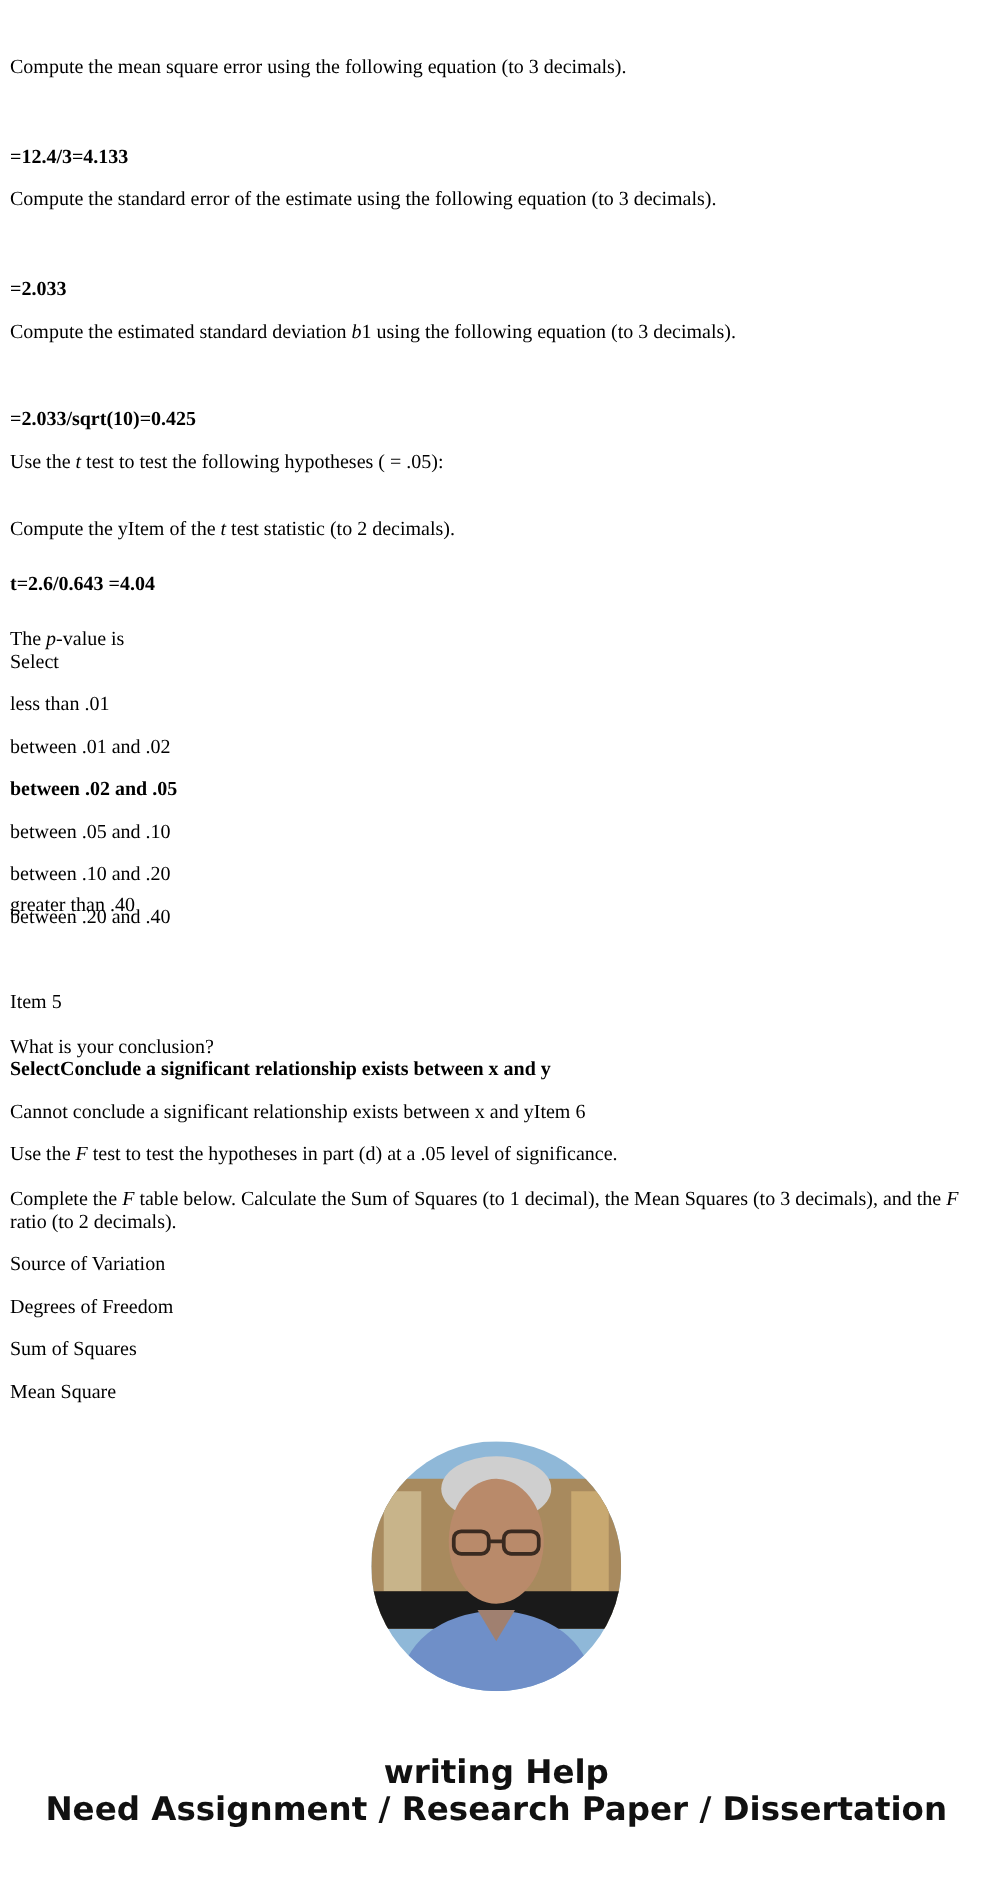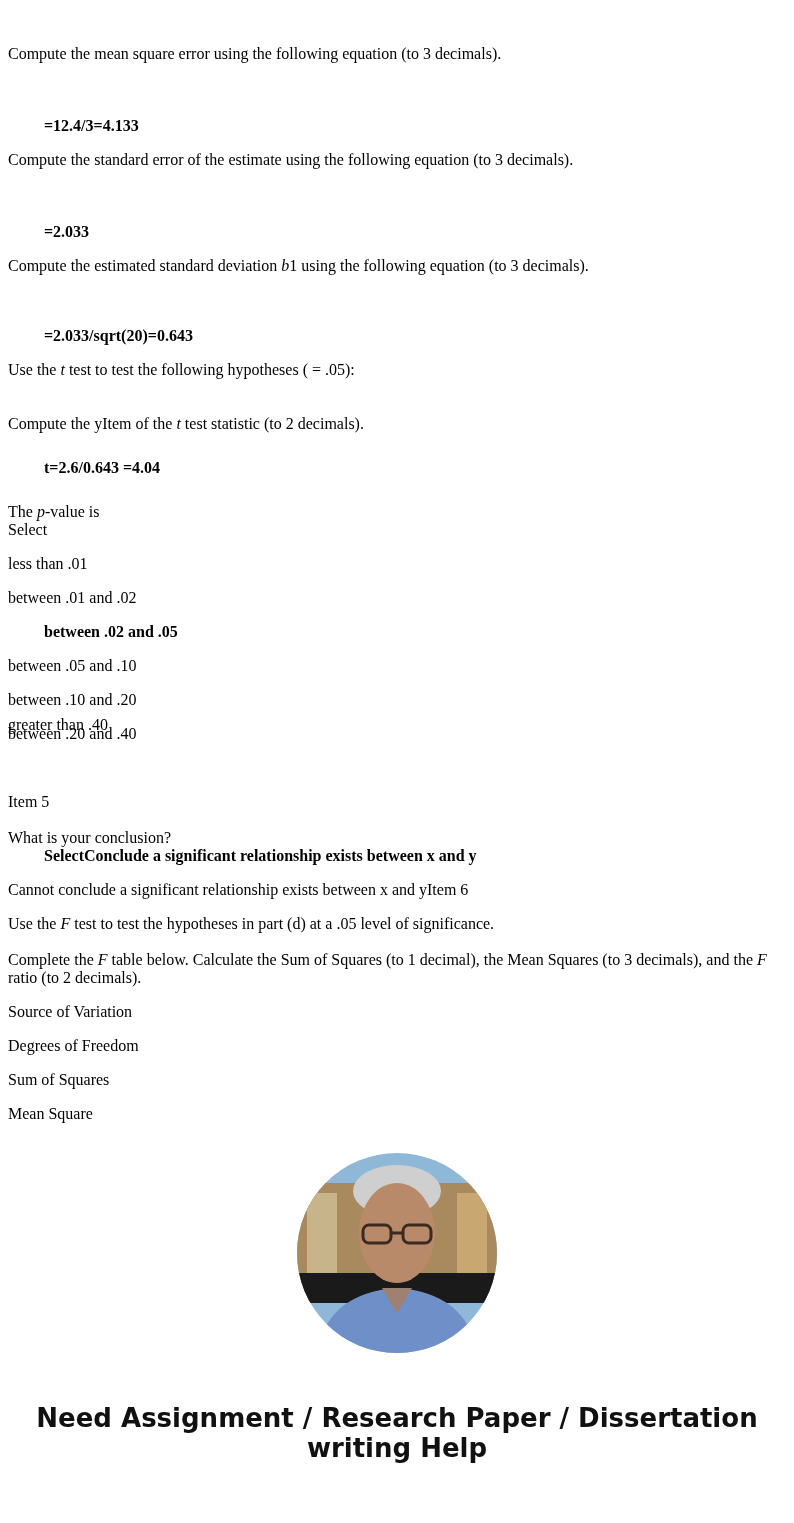--- a/index.html
+++ b/index.html
@@ -7,40 +7,40 @@
       width: 794px;
       height: 1523px;
       position: relative;
       font-family: "Liberation Serif", serif;
       font-size: 16px;
       color: #000000;
       overflow: hidden;
     }
     .line { position: absolute; left: 8px; line-height: 18px; white-space: nowrap; }
     .wrap { white-space: normal; width: 770px; }
-    .bold { font-weight: bold; margin-left: 36px; }
+    .bold { font-weight: bold; }
     .photo-wrap {
       position: absolute; left: 297px; top: 1153px; width: 200px; height: 200px;
       border-radius: 50%; overflow: hidden;
     }
     .footer {
       position: absolute; left: 0; top: 1403px; width: 794px; text-align: center;
       font-family: "DejaVu Sans", sans-serif; font-weight: bold; font-size: 26px; line-height: 30px;
       color: #111111;
     }
   </style>
 </head>
 <body>
 
 <div class="line" style="top:45px">Compute the mean square error using the following equation (to 3 decimals).</div>
 <div class="line bold" style="top:117px">=12.4/3=4.133</div>
 <div class="line" style="top:151px">Compute the standard error of the estimate using the following equation (to 3 decimals).</div>
 <div class="line bold" style="top:223px">=2.033</div>
 <div class="line" style="top:257px"><span>Compute the estimated standard deviation </span><i>b</i><span>1 using the following equation (to 3 decimals).</span></div>
-<div class="line bold" style="top:327px">=2.033/sqrt(20)=0.643</div>
+<div class="line bold" style="top:327px">=2.033/sqrt(10)=0.425</div>
 <div class="line" style="top:361px"><span>Use the </span><i>t</i><span> test to test the following hypotheses ( = .05):</span></div>
 <div class="line" style="top:415px"><span>Compute the yItem of the </span><i>t</i><span> test statistic (to 2 decimals).</span></div>
 <div class="line bold" style="top:459px">t=2.6/0.643 =4.04</div>
 
 <div class="line" style="top:503px"><span>The </span><i>p</i><span>-value is</span></div>
 <div class="line" style="top:521px">Select</div>
 <div class="line" style="top:555px">less than .01</div>
 <div class="line" style="top:589px">between .01 and .02</div>
 <div class="line bold" style="top:623px">between .02 and .05</div>
 <div class="line" style="top:657px">between .05 and .10</div>
@@ -72,15 +72,15 @@
     <ellipse cx="100" cy="80" rx="38" ry="50" fill="#b98a6a"></ellipse>
     <rect x="66" y="72" width="28" height="18" rx="6" fill="none" stroke="#3a2a20" stroke-width="3"></rect>
     <rect x="106" y="72" width="28" height="18" rx="6" fill="none" stroke="#3a2a20" stroke-width="3"></rect>
     <line x1="94" y1="80" x2="106" y2="80" stroke="#3a2a20" stroke-width="3"></line>
     <path d="M20 200 Q30 140 100 135 Q170 140 180 200 Z" fill="#6f8fc8"></path>
     <path d="M85 135 L100 160 L115 135 Z" fill="#a08070"></path>
   </svg>
 </div>
 
 <div class="footer">
+  <div>writing Help</div>
   <div>Need Assignment / Research Paper / Dissertation</div>
-  <div>writing Help</div>
 </div>
 
 </body></html>

